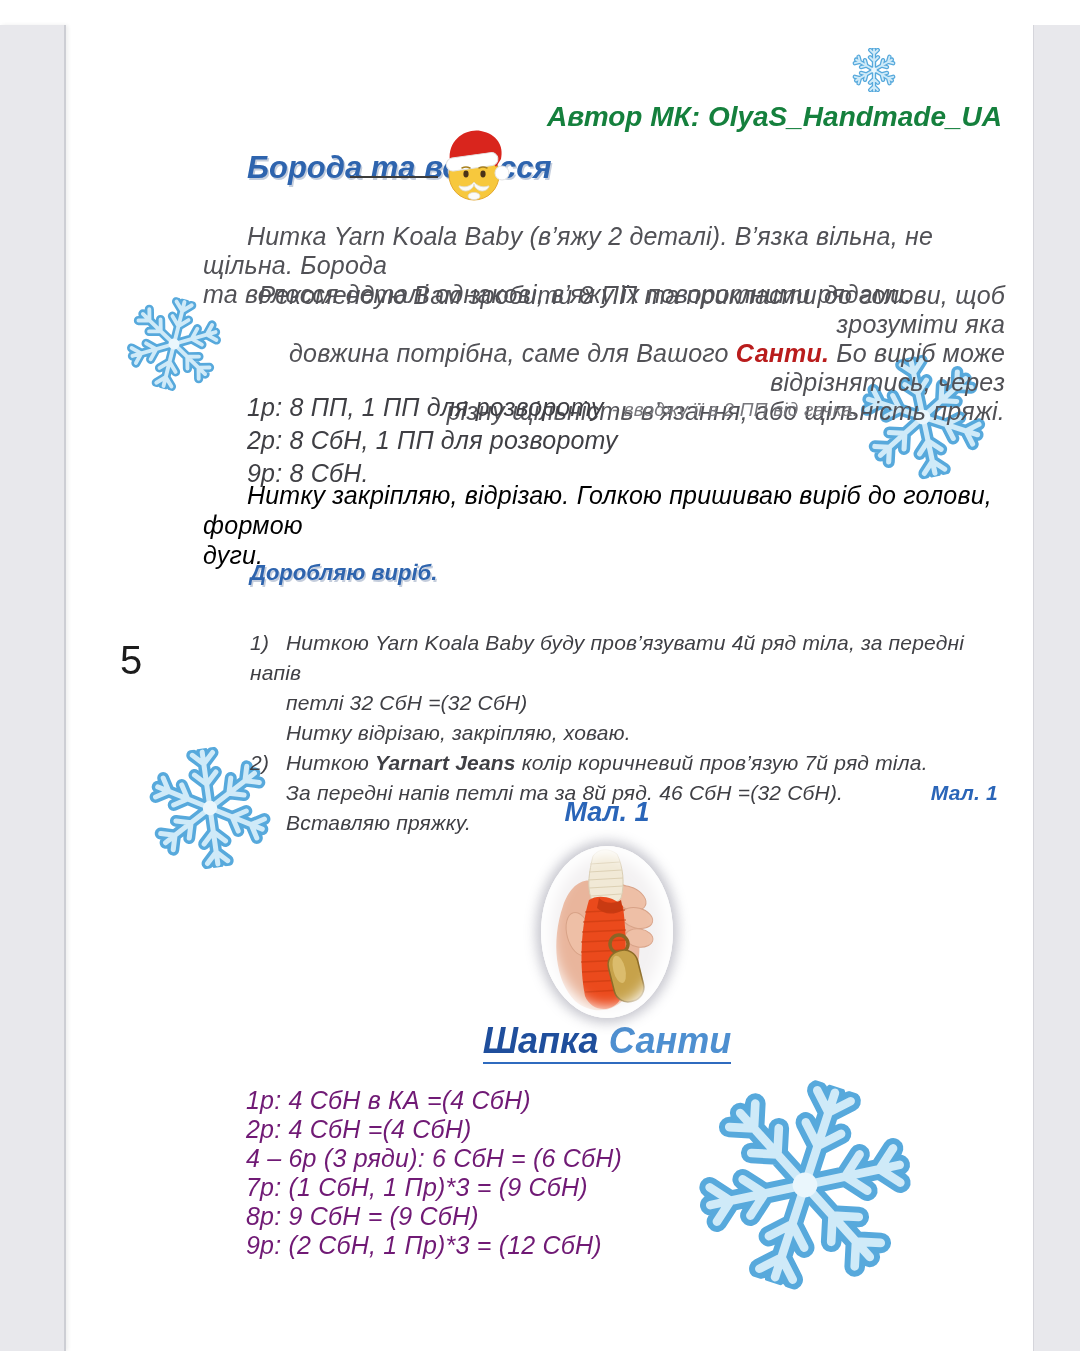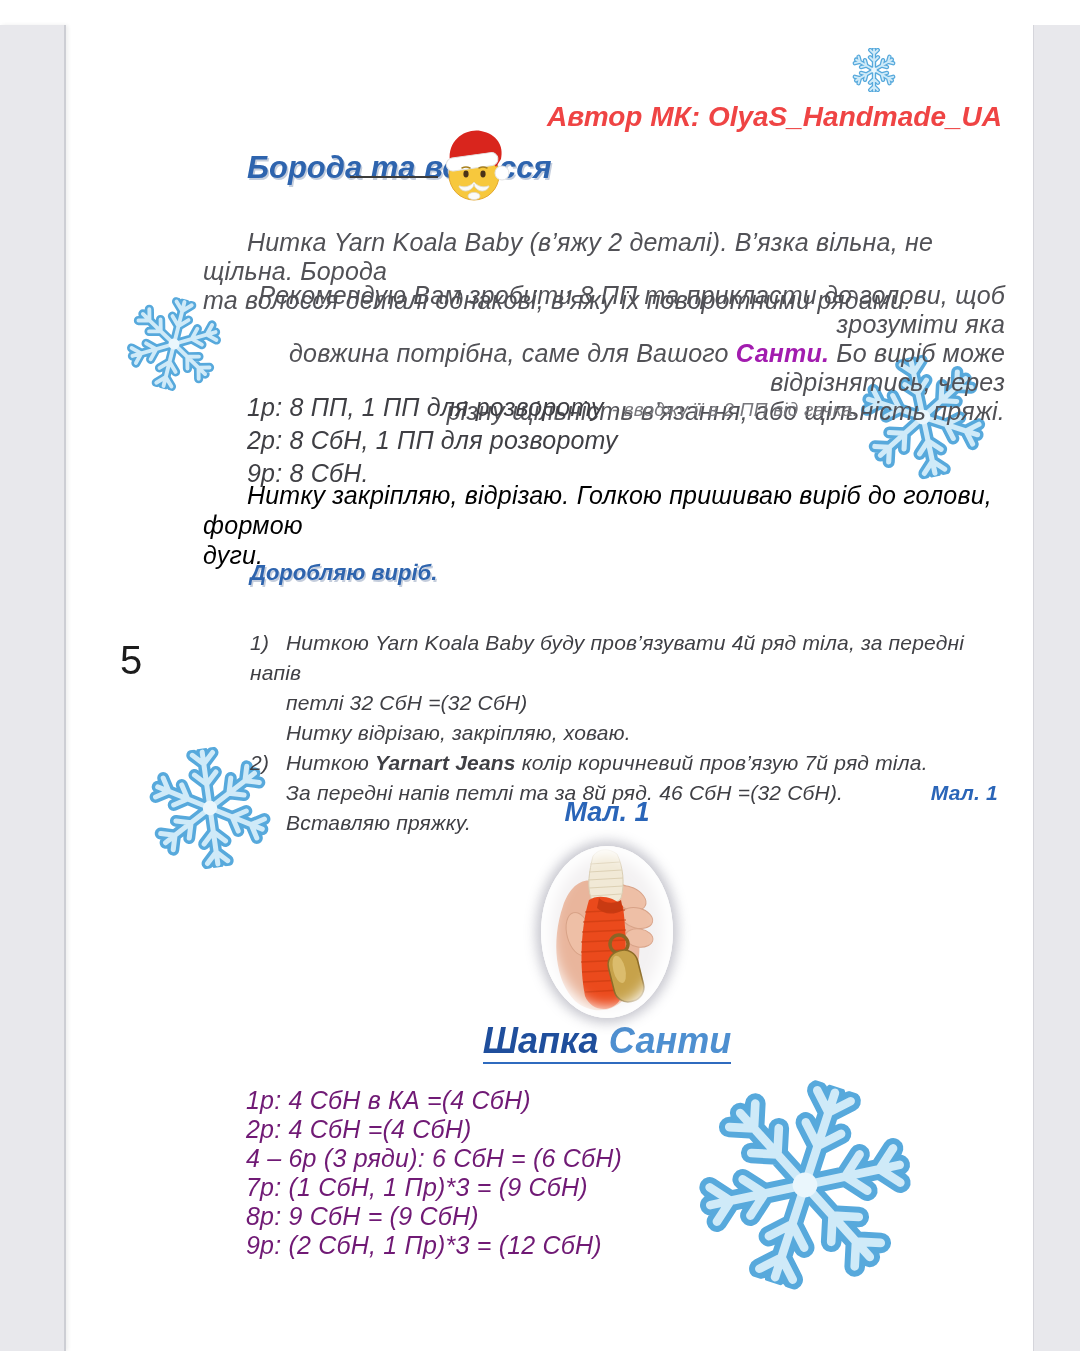--- a/index.html
+++ b/index.html
@@ -7,30 +7,30 @@
           font-family:"Liberation Sans",sans-serif;}
   
   .gutter-left{position:absolute;left:0;top:25px;width:64px;height:1326px;background:#e8e8ec;
                border-right:2px solid #cdced4;box-shadow:2px 0 4px rgba(0,0,0,.07);}
   .gutter-right{position:absolute;right:0;top:25px;width:46px;height:1326px;background:#e8e8ec;
                 border-left:1px solid #d5d5db;}
   
   .hw{font-style:italic;color:#515156;letter-spacing:.2px;}
   .dark{color:#3f3f44;}
   .author{position:absolute;left:540px;top:101px;width:462px;text-align:right;
-          font-size:28px;font-weight:bold;font-style:italic;color:#ef4444;}
+          font-size:28px;font-weight:bold;font-style:italic;color:#15803d;}
   .sec-title{position:absolute;font-weight:bold;font-style:italic;color:#2e64ae;
              text-shadow:1.5px 1.5px 0 rgba(60,90,140,.30);}
   .title-beard{left:247px;top:150px;font-size:31px;}
   .title-finish{left:250px;top:560px;font-size:22px;}
   .strike-line{position:absolute;left:350px;top:176px;width:88px;height:2px;background:#3c3c3c;z-index:3;}
-  .para-intro{position:absolute;left:203px;top:228px;width:780px;font-size:25px;line-height:29px;}
+  .para-intro{position:absolute;left:203px;top:222px;width:780px;font-size:25px;line-height:29px;}
   .para-intro .ln:first-child{text-indent:44px;}
   .para-advice{position:absolute;left:208px;top:281px;width:797px;font-size:25px;line-height:29px;text-align:right;}
-  .accent{color:#a21caf;font-weight:bold;}
+  .accent{color:#b91c1c;font-weight:bold;}
   .rows1{position:absolute;left:247px;top:392px;font-size:25px;line-height:30px;}
   .row-note{font-size:19px;color:#77777c;margin-left:8px;}
   .para-closing{position:absolute;left:203px;top:480px;width:795px;font-size:25px;line-height:30px;color:#000000;}
   .para-closing .ln:first-child{text-indent:44px;}
   .page-num{position:absolute;left:120px;top:638px;font-size:40px;color:#1c1c1c;font-style:normal;}
   .list{position:absolute;left:250px;top:628px;width:748px;font-size:21px;line-height:30px;}
   .num{display:inline-block;width:36px;}
   .cont{padding-left:36px;}
   .flexline{display:flex;justify-content:space-between;}
   .figref{color:#2a65b8;font-weight:bold;}

